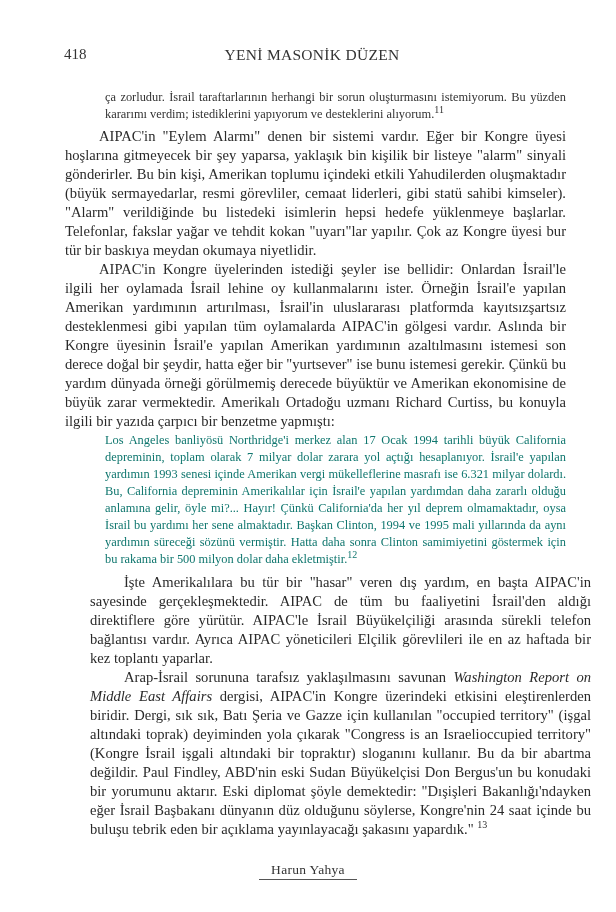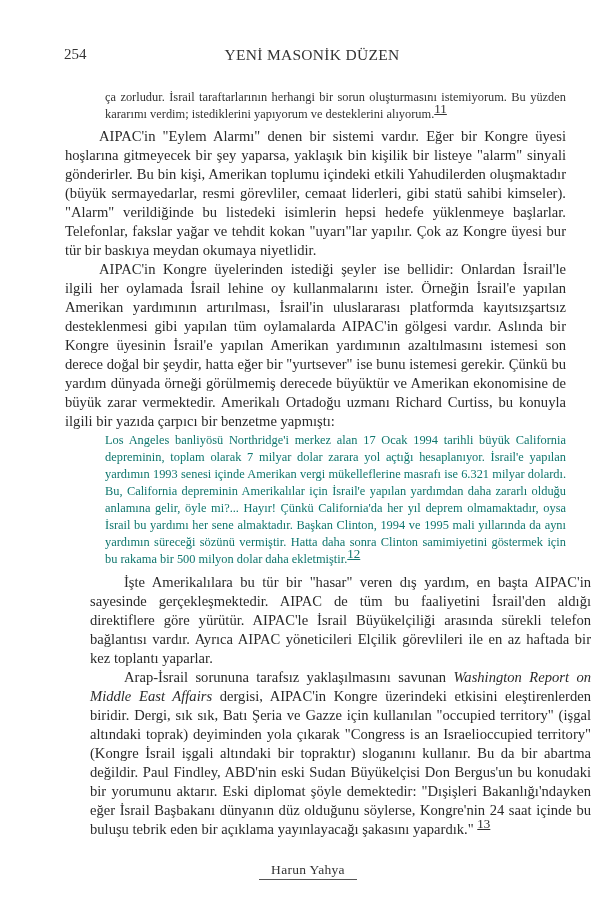--- a/index.html
+++ b/index.html
@@ -61,24 +61,23 @@
     width: 461px;
     top: 432px;
     text-align: justify;
     font-size: 12.4px;
     line-height: 17px;
     color: #0f766e;
   }
   .main-1 { top: 127px; }
   .main-2 { top: 573px; margin-left: 25px; }
   sup {
-    font-size: 13px;
+    font-size: 10px;
     line-height: 0;
     vertical-align: super;
-    text-decoration: underline;
   }
   em { font-style: italic; }
   .footer {
     position: absolute;
     top: 860px;
     left: 0;
     width: 616px;
     text-align: center;
   }
   .footer span {
@@ -87,21 +86,21 @@
     color: #333;
     border-bottom: 1px solid #555;
     padding: 0 12px 1px 12px;
     letter-spacing: 0.3px;
     text-align: right;
   }
 </style>
 </head>
 <body>
 
-<div class="page-number">254</div>
+<div class="page-number">418</div>
 <div class="running-head">YENİ MASONİK DÜZEN</div>
 
 <div class="intro-quote">
   <span>ça zorludur. İsrail taraftarlarının herhangi bir sorun oluşturmasını istemiyorum. Bu yüzden kararımı verdim; istediklerini yapıyorum ve desteklerini alıyorum.</span><sup>11</sup>
 </div>
 
 <div class="body-text main-1">
   <p>AIPAC'in "Eylem Alarmı" denen bir sistemi vardır. Eğer bir Kongre üyesi hoşlarına gitmeyecek bir şey yaparsa, yaklaşık bin kişilik bir listeye "alarm" sinyali gönderirler. Bu bin kişi, Amerikan toplumu içindeki etkili Yahudilerden oluşmaktadır (büyük sermayedarlar, resmi görevliler, cemaat liderleri, gibi statü sahibi kimseler). "Alarm" verildiğinde bu listedeki isimlerin hepsi hedefe yüklenmeye başlarlar. Telefonlar, fakslar yağar ve tehdit kokan "uyarı"lar yapılır. Çok az Kongre üyesi bur tür bir baskıya meydan okumaya niyetlidir.</p>
   <p>AIPAC'in Kongre üyelerinden istediği şeyler ise bellidir: Onlardan İsrail'le ilgili her oylamada İsrail lehine oy kullanmalarını ister. Örneğin İsrail'e yapılan Amerikan yardımının artırılması, İsrail'in uluslararası platformda kayıtsızşartsız desteklenmesi gibi yapılan tüm oylamalarda AIPAC'in gölgesi vardır. Aslında bir Kongre üyesinin İsrail'e yapılan Amerikan yardımının azaltılmasını istemesi son derece doğal bir şeydir, hatta eğer bir "yurtsever" ise bunu istemesi gerekir. Çünkü bu yardım dünyada örneği görülmemiş derecede büyüktür ve Amerikan ekonomisine de büyük zarar vermektedir. Amerikalı Ortadoğu uzmanı Richard Curtiss, bu konuyla ilgili bir yazıda çarpıcı bir benzetme yapmıştı:</p>
 </div>

